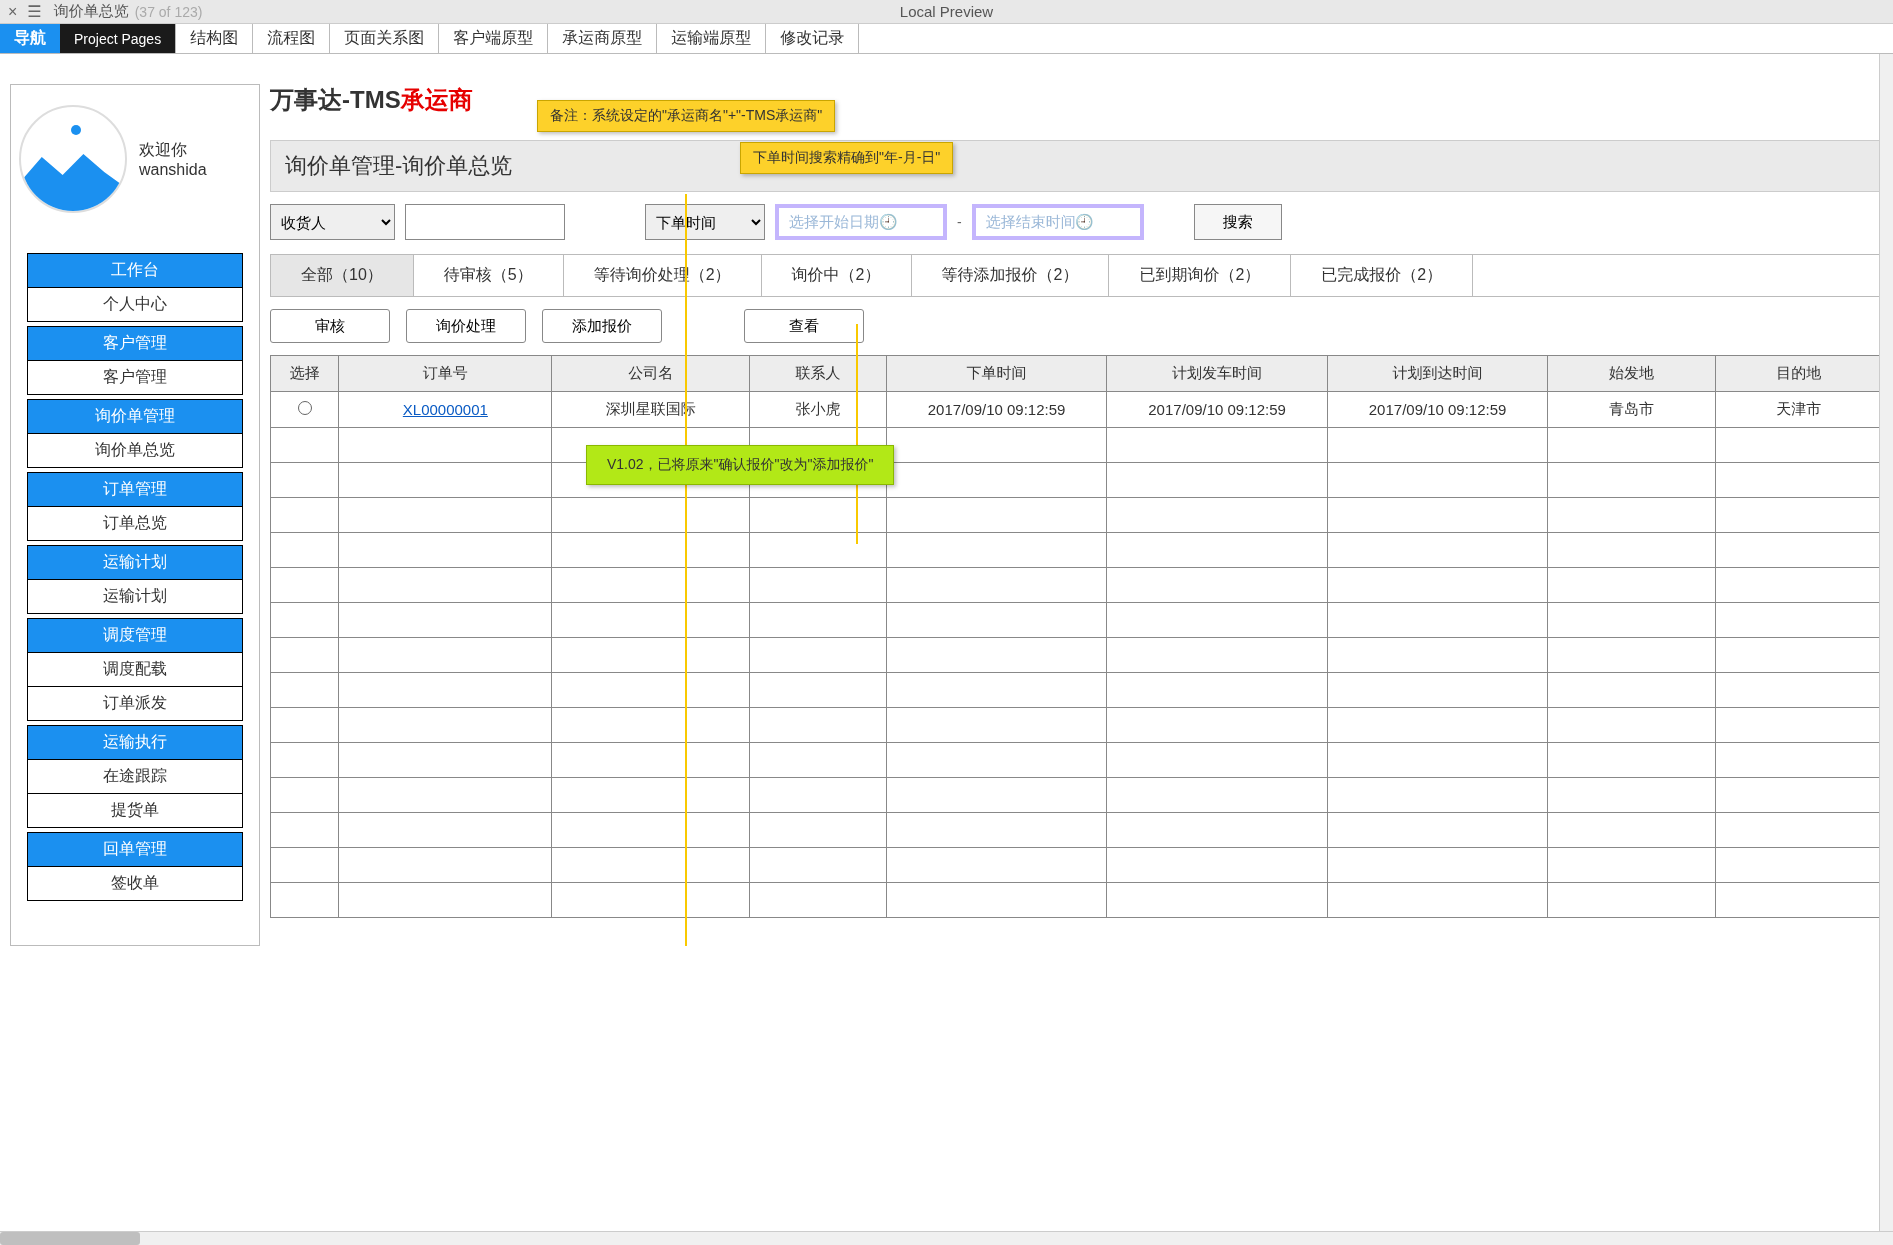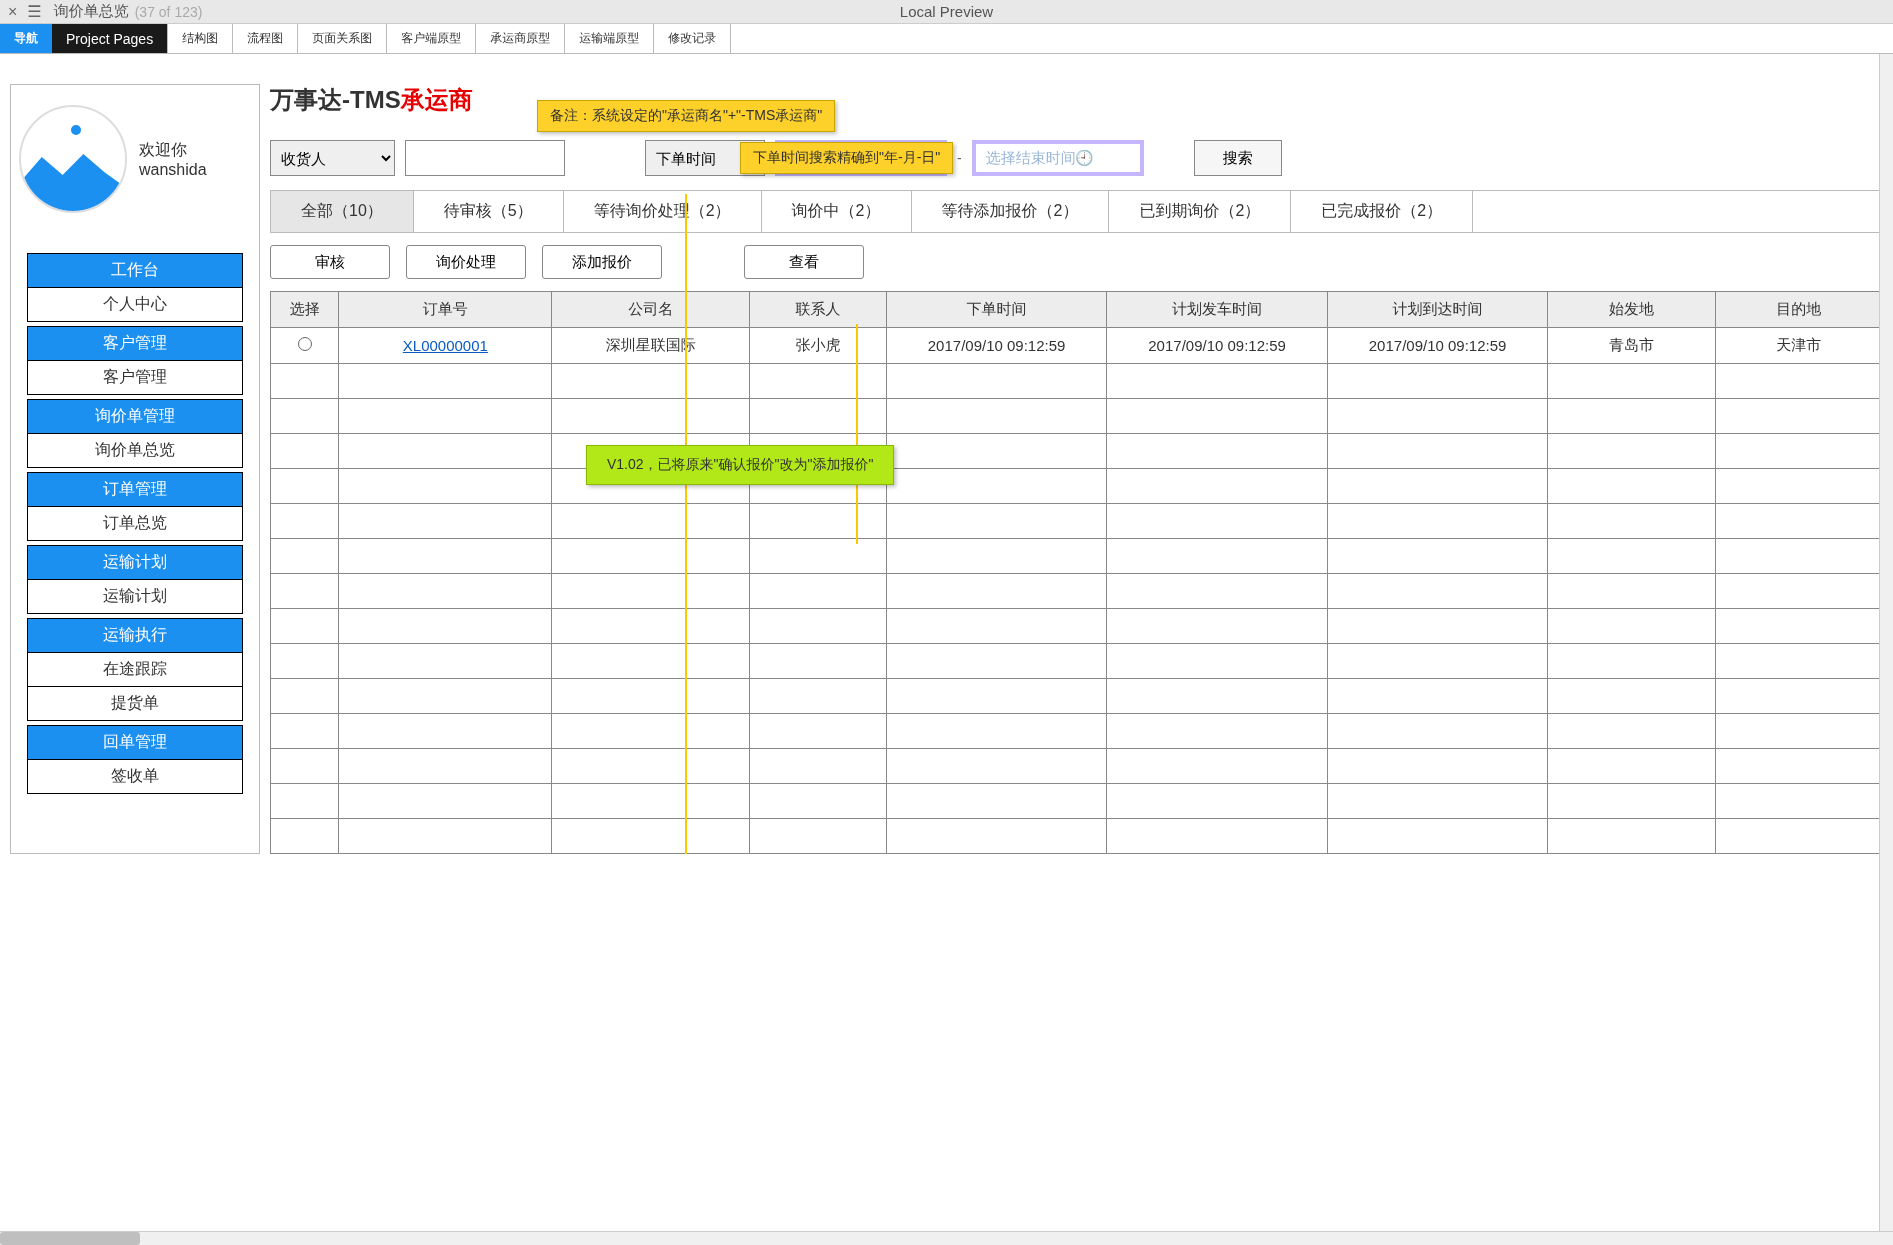--- a/index.html
+++ b/index.html
@@ -4,21 +4,21 @@
 <style>
 *{box-sizing:border-box;margin:0;padding:0;font-family:"Microsoft YaHei",Arial,sans-serif}
 body{background:#fff;font-size:14px;color:#333}
 .topbar{height:24px;background:#e8e8e8;display:flex;align-items:center;padding:0 8px;border-bottom:1px solid #ccc;position:relative}
 .topbar .close{font-size:16px;color:#666;margin-right:10px;cursor:pointer}
 .topbar .menu-icon{font-size:16px;color:#666;margin-right:12px;cursor:pointer}
 .topbar .title{color:#555;font-size:15px}
 .topbar .counter{color:#aaa;margin-left:6px}
 .topbar .preview{position:absolute;left:50%;transform:translateX(-50%);color:#555;font-size:15px}
 .tabstrip{height:30px;display:flex;border-bottom:1px solid #bbb;background:#fff}
-.tab{padding:0 14px;display:flex;align-items:center;border-right:1px solid #bbb;font-size:12px;cursor:pointer}
+.tab{padding:0 14px;display:flex;align-items:center;border-right:1px solid #bbb;font-size:16px;cursor:pointer}
 .tab.nav{background:#1b90f0;color:#fff;font-weight:bold;border-right:none}
 .tab.dark{background:#1a1a1a;color:#fff;font-size:14px}
 .main{display:flex;margin-top:30px;padding:0 10px}
 .sidebar{width:250px;border:1px solid #bbb;padding:20px 8px 40px;background:#fff}
 .avatar{display:flex;align-items:center;margin-bottom:40px}
 .avatar-img{width:108px;height:108px;border-radius:50%;border:2px solid #ddd;position:relative;overflow:hidden;background:#fff}
 .avatar-img .mountain{position:absolute;bottom:0;left:0;right:0;height:60px;background:#1b90f0;clip-path:polygon(0 100%,0 50%,20% 10%,40% 40%,60% 5%,80% 35%,100% 60%,100% 100%)}
 .avatar-img .dot{position:absolute;top:18px;left:50px;width:10px;height:10px;border-radius:50%;background:#1b90f0}
 .avatar-txt{margin-left:12px}
 .avatar-txt .greet{font-size:16px}
@@ -110,35 +110,41 @@
         </div>
         <div class="group">
           <div class="hdr">订单管理</div>
           <div class="item">订单总览</div>
         </div>
         <div class="group">
           <div class="hdr">运输计划</div>
           <div class="item">运输计划</div>
         </div>
         <div class="group">
+          <div class="hdr">调度管理</div>
+          <div class="item">调度配载</div>
+          <div class="item">订单派发</div>
+        </div>
+        <div class="group">
           <div class="hdr">运输执行</div>
           <div class="item">在途跟踪</div>
           <div class="item">提货单</div>
         </div>
         <div class="group">
           <div class="hdr">回单管理</div>
           <div class="item">签收单</div>
         </div>
       </div>
   </div>
 
   <div class="content" style="position:relative">
     <div class="brand">
       <span>万事达-TMS</span><span class="red">承运商</span>
     </div>
+    <div class="page-hdr">询价单管理-询价单总览</div>
 
     <div class="filters">
       <select><option>收货人</option></select>
       <input type="text" style="">
       <div style="width:60px"></div>
       <select class="select2"><option>下单时间</option></select>
       <div class="datebox">
           <span>选择开始日期</span>
           <span>🕘</span>
         </div>

